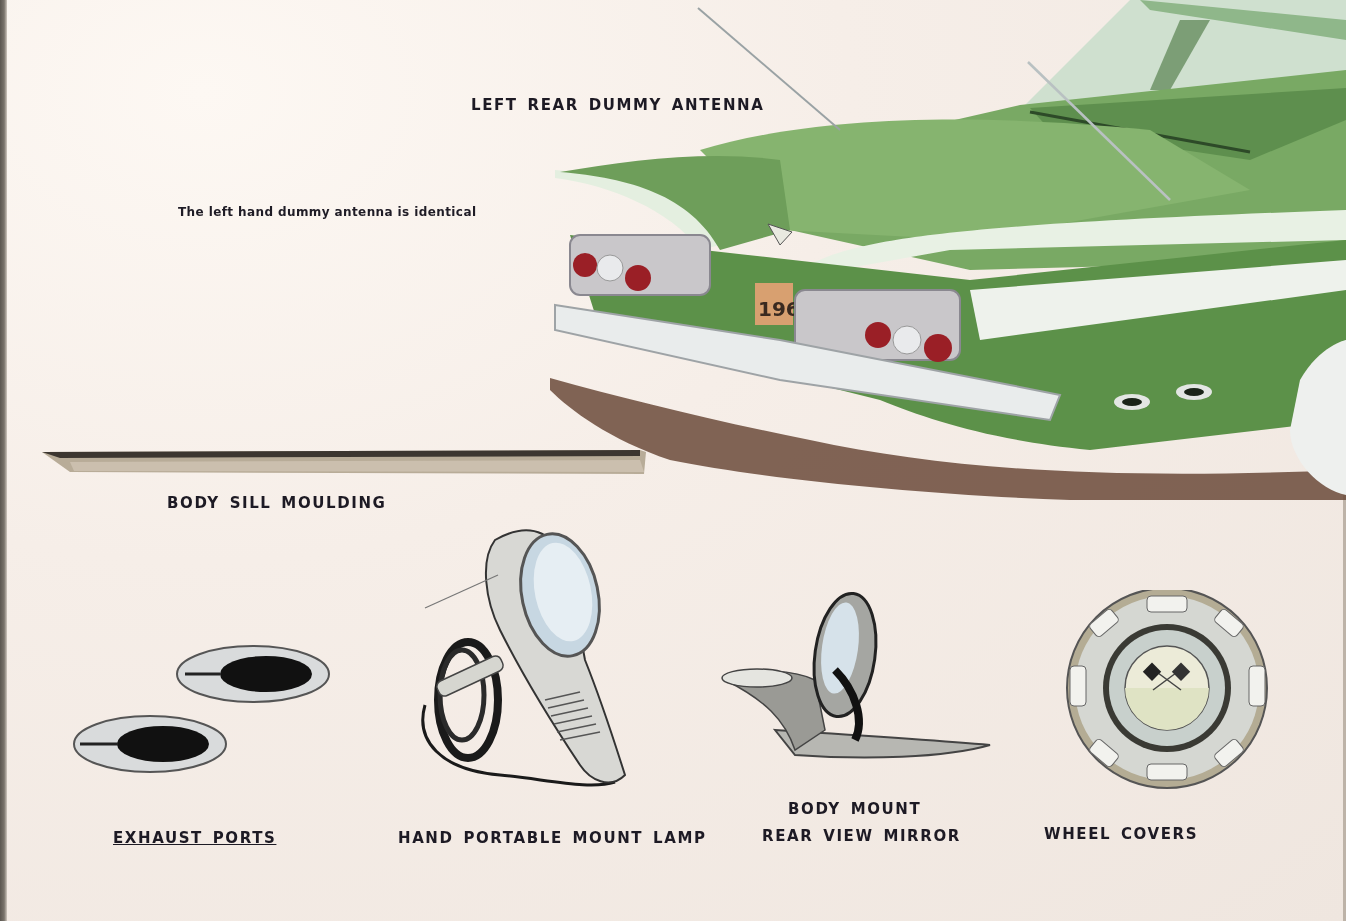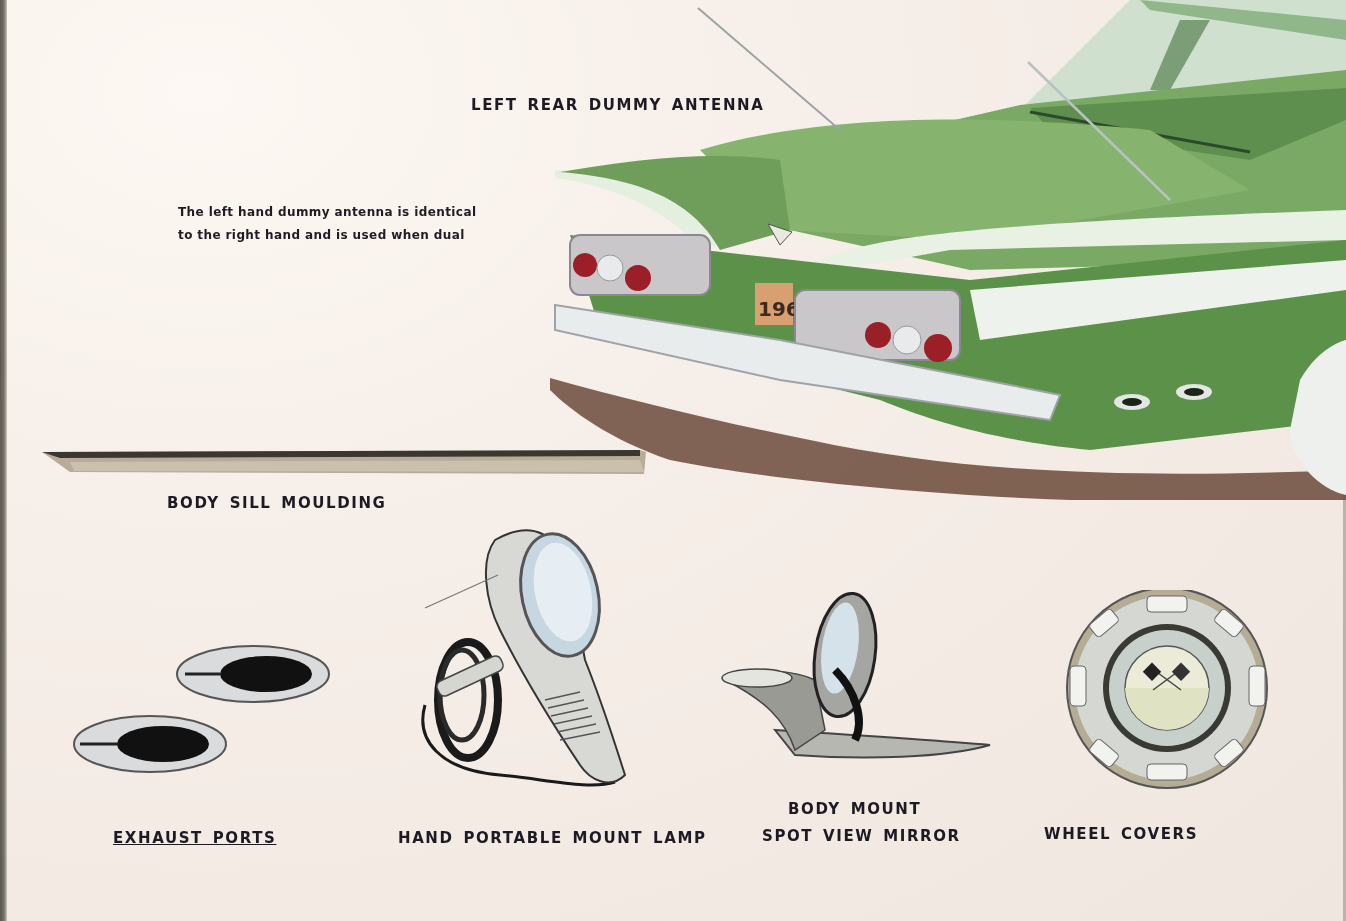--- a/index.html
+++ b/index.html
@@ -103,21 +103,20 @@
     <line x1="148" y1="8" x2="290" y2="130" stroke="#9aa2a4" stroke-width="2"></line>
     <line x1="478" y1="62" x2="620" y2="200" stroke="#b9c1c2" stroke-width="2.5"></line>
 
     <path d="M218,224 L242,232 L230,245 Z" fill="#e9e9e0" stroke="#555" stroke-width="1"></path>
   </svg>
 
   <div class="label" style="left:471px; top:96px;">LEFT REAR DUMMY ANTENNA</div>
 
   <div class="body-text">
     <span>The left hand dummy antenna is identical</span>
-    <span>to the right hand and is used when dual</span>
   </div>
 
   <svg width="620" height="40" style="left:40px; top:440px;" viewBox="0 0 620 40">
     <path d="M2,12 L600,10 L606,12 L604,34 L30,32 Z" fill="#b8ac98"></path>
     <path d="M2,12 L600,10 L600,16 L20,18 Z" fill="#3c3630"></path>
     <path d="M30,22 L600,20 L604,32 L34,31 Z" fill="#cbbfae"></path>
   </svg>
   <div class="label" style="left:167px; top:494px;">BODY SILL MOULDING</div>
 
   <svg width="290" height="150" style="left:60px; top:630px;" viewBox="0 0 290 150">
@@ -162,21 +161,21 @@
 
   <svg width="280" height="190" style="left:715px; top:580px;" viewBox="0 0 280 190">
     <path d="M60,150 C140,155 220,160 275,165 C230,178 150,180 80,175 Z" fill="#b7b7b2" stroke="#444" stroke-width="2"></path>
     <path d="M10,95 C40,88 80,90 100,100 L110,150 L80,170 C70,140 50,120 10,100 Z" fill="#9a9a95" stroke="#444" stroke-width="1.5"></path>
     <ellipse cx="42" cy="98" rx="35" ry="9" fill="#e5e5e0" stroke="#444" stroke-width="1.5"></ellipse>
     <ellipse cx="130" cy="75" rx="30" ry="62" fill="#a5a6a2" stroke="#222" stroke-width="3" transform="rotate(8 130 75)"></ellipse>
     <ellipse cx="125" cy="68" rx="18" ry="46" fill="#d6e2ea" transform="rotate(8 125 68)"></ellipse>
     <path d="M120,90 C140,110 150,140 140,160" stroke="#111" stroke-width="8" fill="none"></path>
   </svg>
   <div class="label" style="left:788px; top:800px;text-align:right;">BODY MOUNT</div>
-  <div class="label" style="left:762px; top:827px;">SPOT VIEW MIRROR</div>
+  <div class="label" style="left:762px; top:827px;">REAR VIEW MIRROR</div>
 
   <svg width="225" height="200" style="left:1055px; top:590px;" viewBox="0 0 225 200">
     <circle cx="112" cy="98" r="100" fill="#b4ac94" stroke="#555" stroke-width="2"></circle>
     <circle cx="112" cy="98" r="92" fill="#d5d7d2"></circle>
     <g fill="#f2f2ee" stroke="#666" stroke-width="1">
       <rect x="92" y="6" width="40" height="16" rx="4"></rect>
       <rect x="92" y="174" width="40" height="16" rx="4"></rect>
       <rect x="15" y="76" width="16" height="40" rx="4"></rect>
       <rect x="194" y="76" width="16" height="40" rx="4"></rect>
       <rect x="35" y="25" width="28" height="16" rx="4" transform="rotate(-40 49 33)"></rect>

